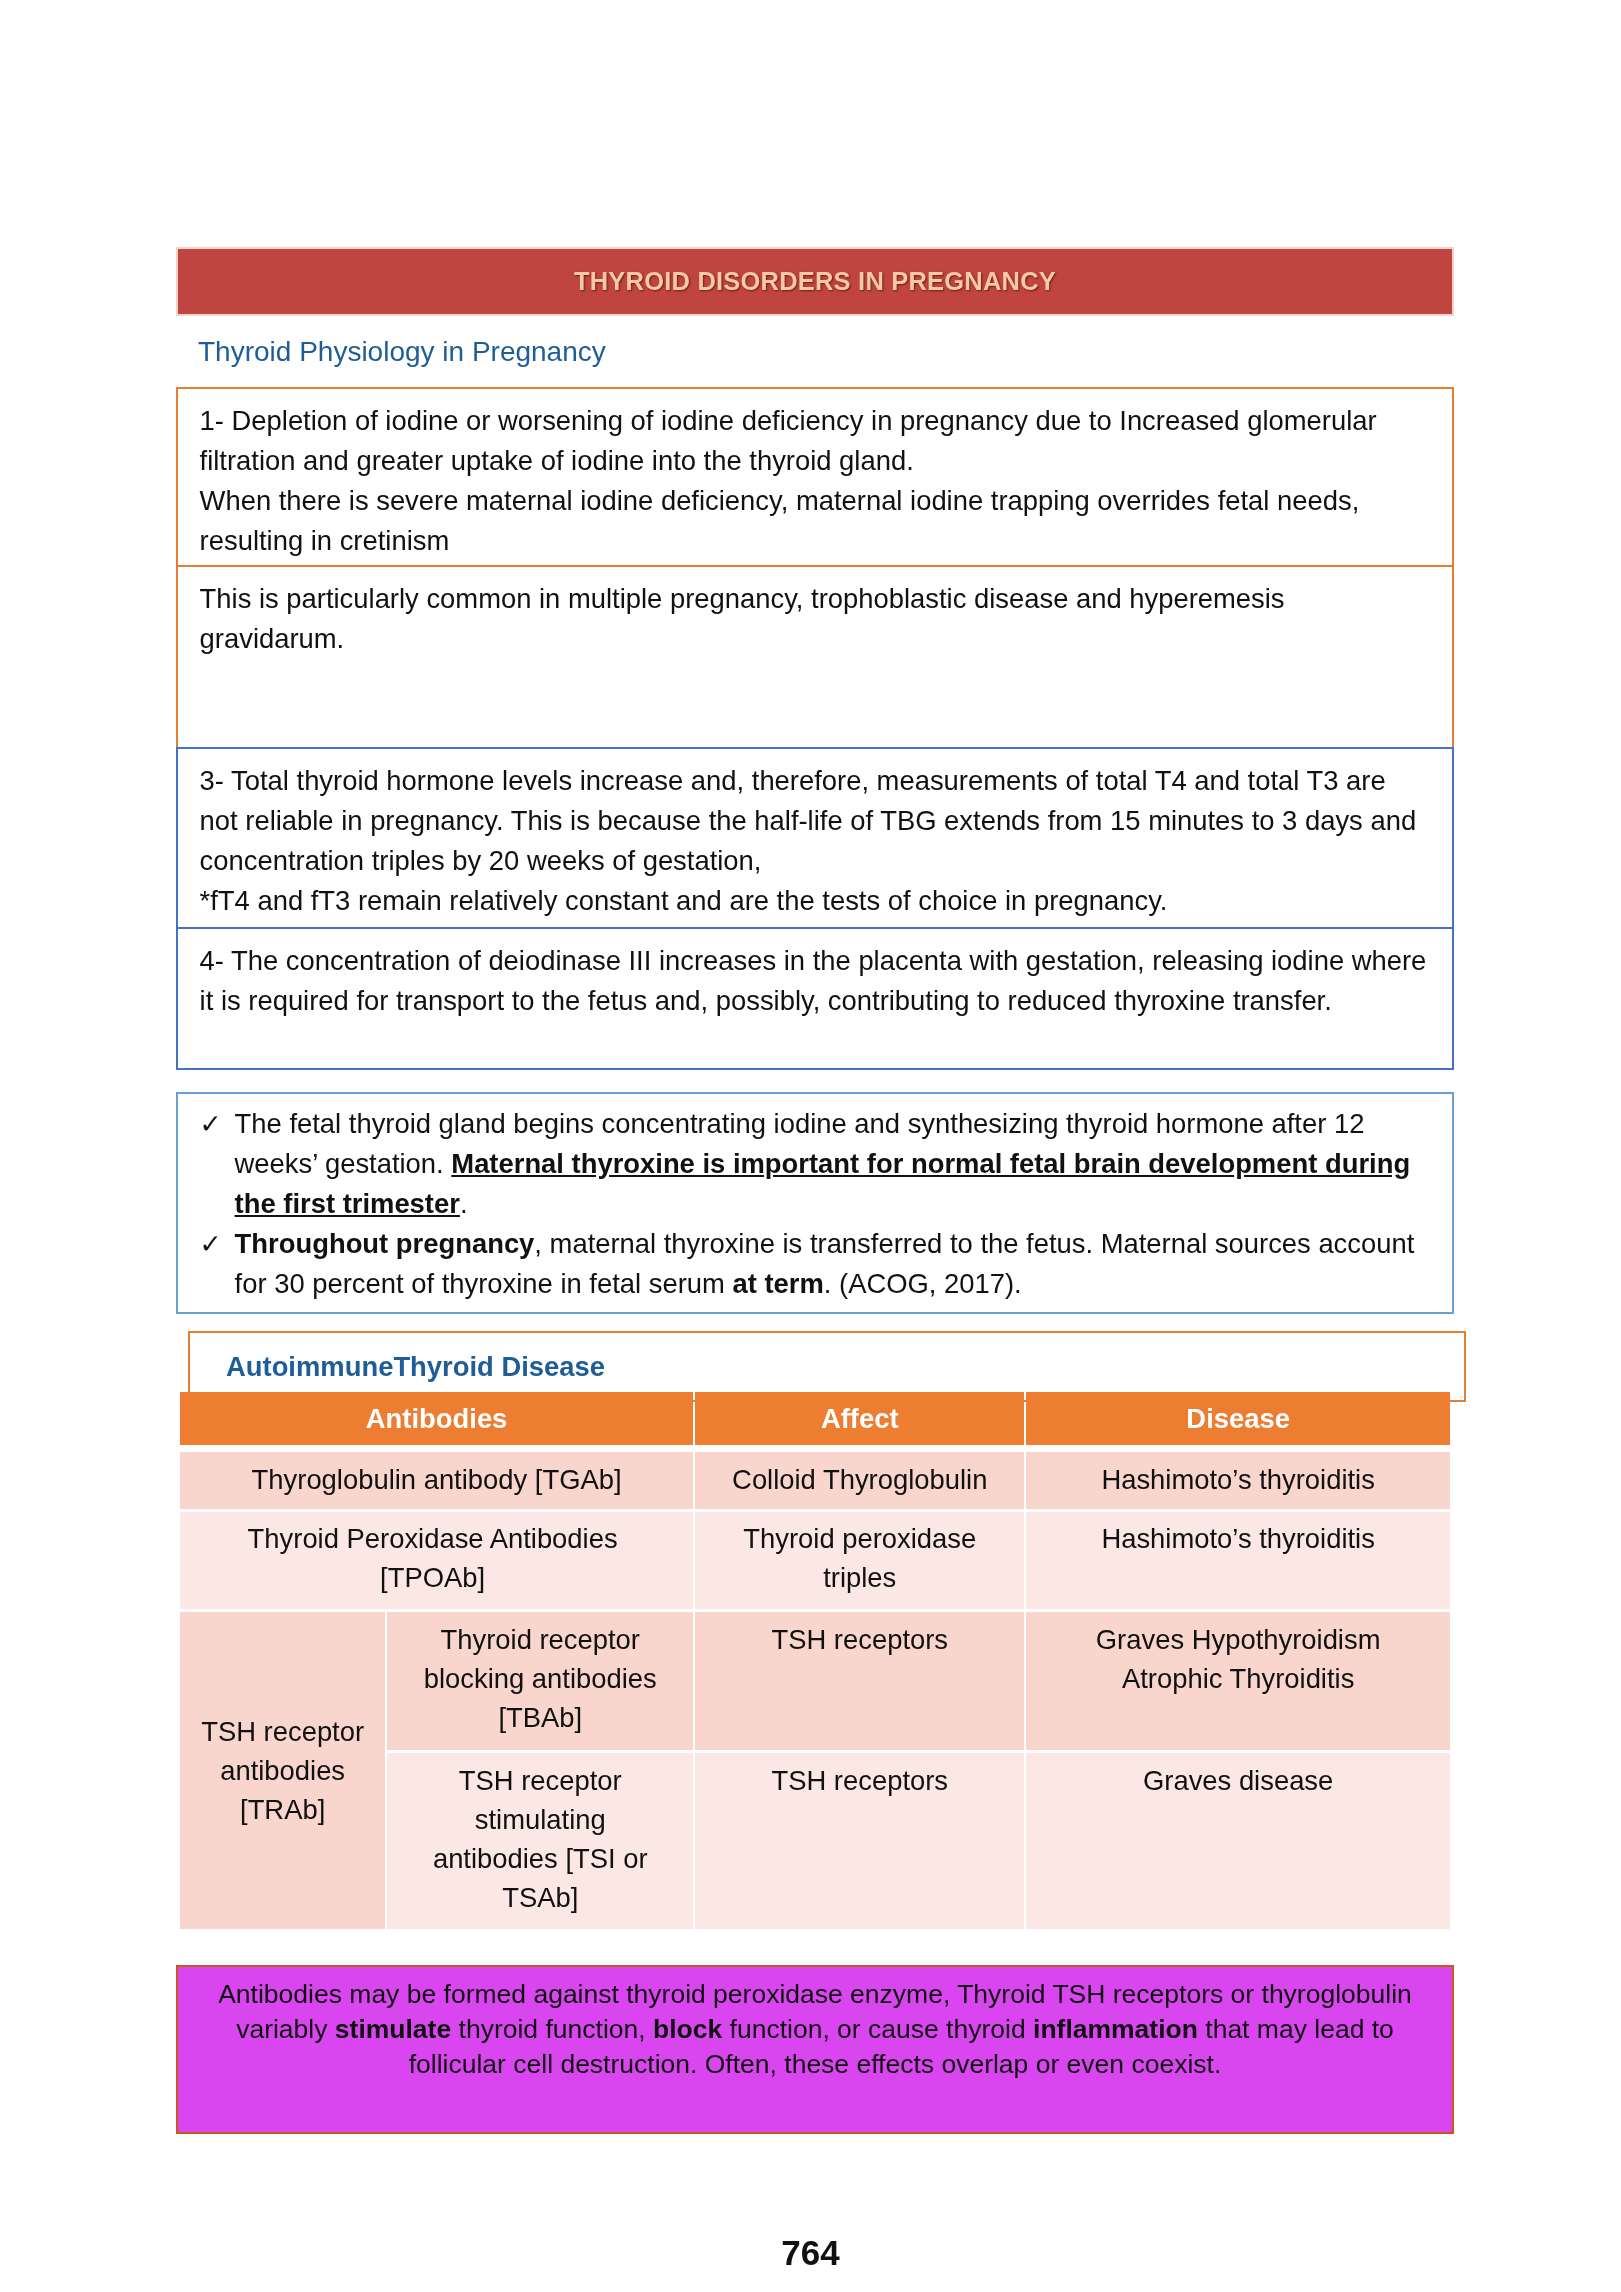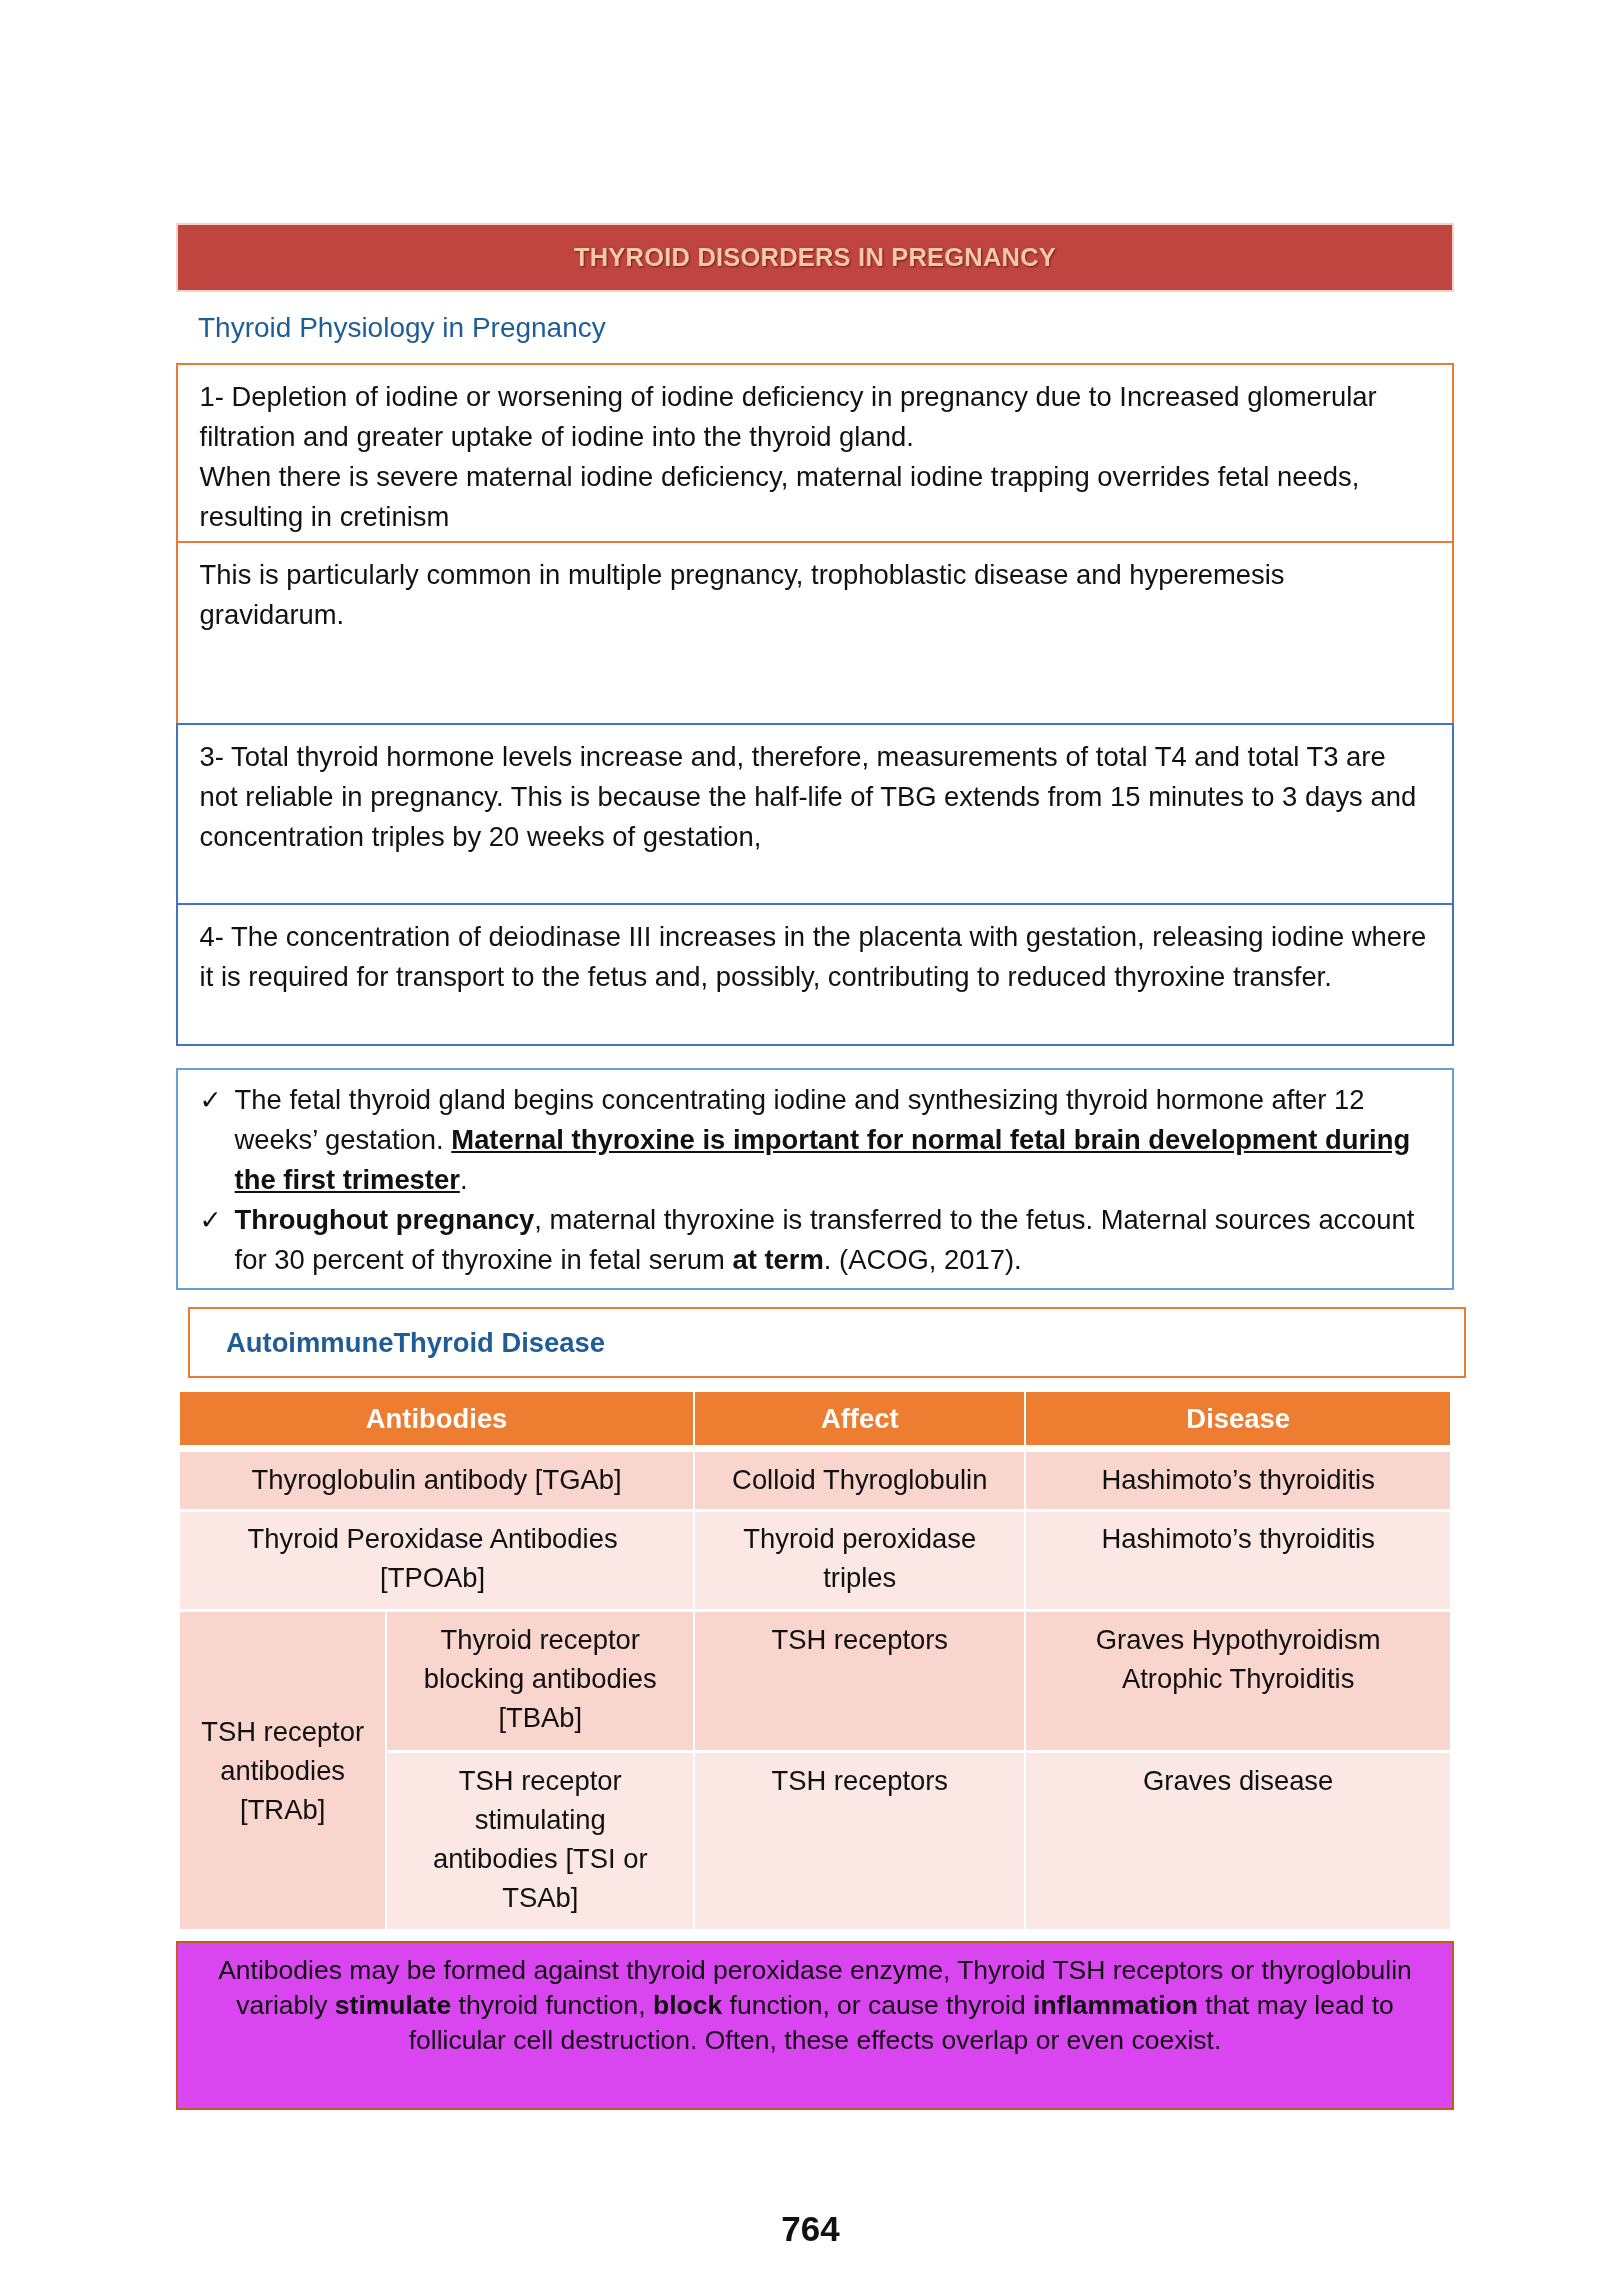--- a/index.html
+++ b/index.html
@@ -1,17 +1,17 @@
 <!DOCTYPE html>
 <html><head>
 <meta charset="utf-8">
 <style>
   html, body { margin: 0; padding: 0; background: #ffffff; }
   body { width: 1621px; height: 2293px; position: relative; font-family: "Liberation Sans", sans-serif; color: #111; }
-  .abs { position: absolute; }
+  .abs { position: absolute; margin-top: 24px; }
   .title-bar {
     left: 176px; top: 223px; width: 1278px; height: 69px;
     background: #c0443f; border: 2.9px solid #f2d3c8; box-sizing: border-box;
     display: flex; align-items: center; justify-content: center;
   }
   .title-bar span {
     color: #f6c9a6; font-weight: bold; font-size: 25.5px; letter-spacing: 0.2px;
     text-shadow: 1px 1px 2px #6b1e1a;
   }
   .subhead { left: 198px; top: 312px; font-size: 28px; color: #1f5d96; }
@@ -62,20 +62,21 @@
   <p>1- Depletion of iodine or worsening of iodine deficiency in pregnancy due to Increased glomerular filtration and greater uptake of iodine into the thyroid gland.</p>
   <p>When there is severe maternal iodine deficiency, maternal iodine trapping overrides fetal needs, resulting in cretinism</p>
 </div>
 
 <div class="abs box orange" style="top:541px; height:184px;">
   <p>This is particularly common in multiple pregnancy, trophoblastic disease and hyperemesis gravidarum.</p>
 </div>
 
 <div class="abs box blue" style="top:723px; height:182px;">
   <p>3- Total thyroid hormone levels increase and, therefore, measurements of total T4 and total T3 are not reliable in pregnancy. This is because the half-life of TBG extends from 15 minutes to 3 days and concentration triples by 20 weeks of gestation,</p>
+  <p>*fT4 and fT3 remain relatively constant and are the tests of choice in pregnancy.</p>
 </div>
 
 <div class="abs box blue" style="top:903px; height:143px;">
   <p>4- The concentration of deiodinase III increases in the placenta with gestation, releasing iodine where it is required for transport to the fetus and, possibly, contributing to reduced thyroxine transfer.</p>
 </div>
 
 <div class="abs box lightblue" style="top:1068px; height:222px; padding-top:9.8px;">
   <ul class="check-list">
     <li>
       <span class="check-icon">✓</span>

